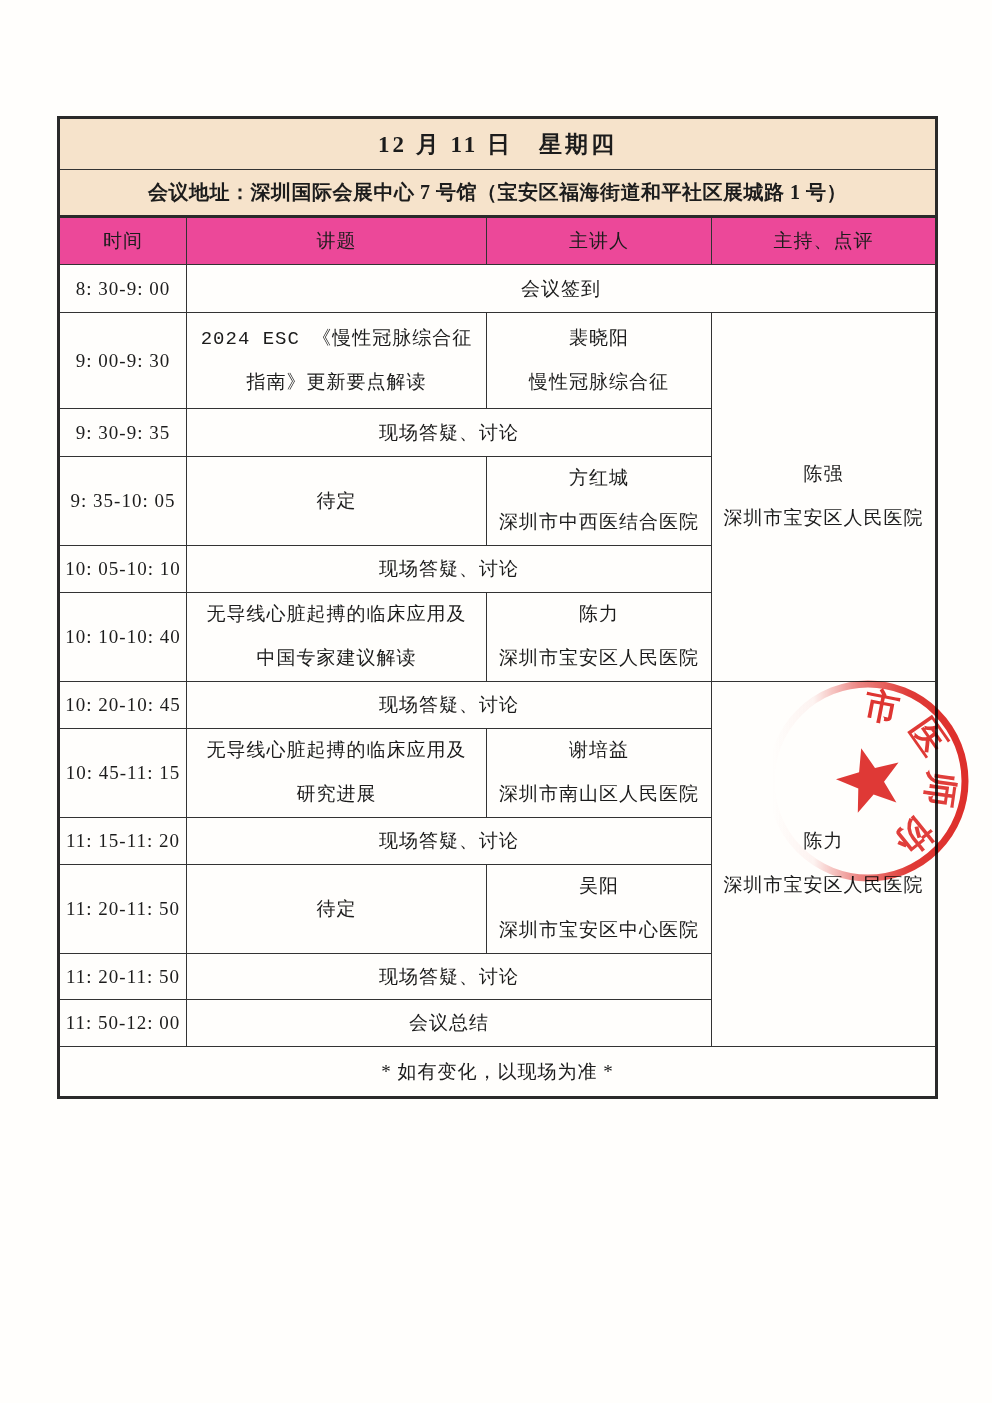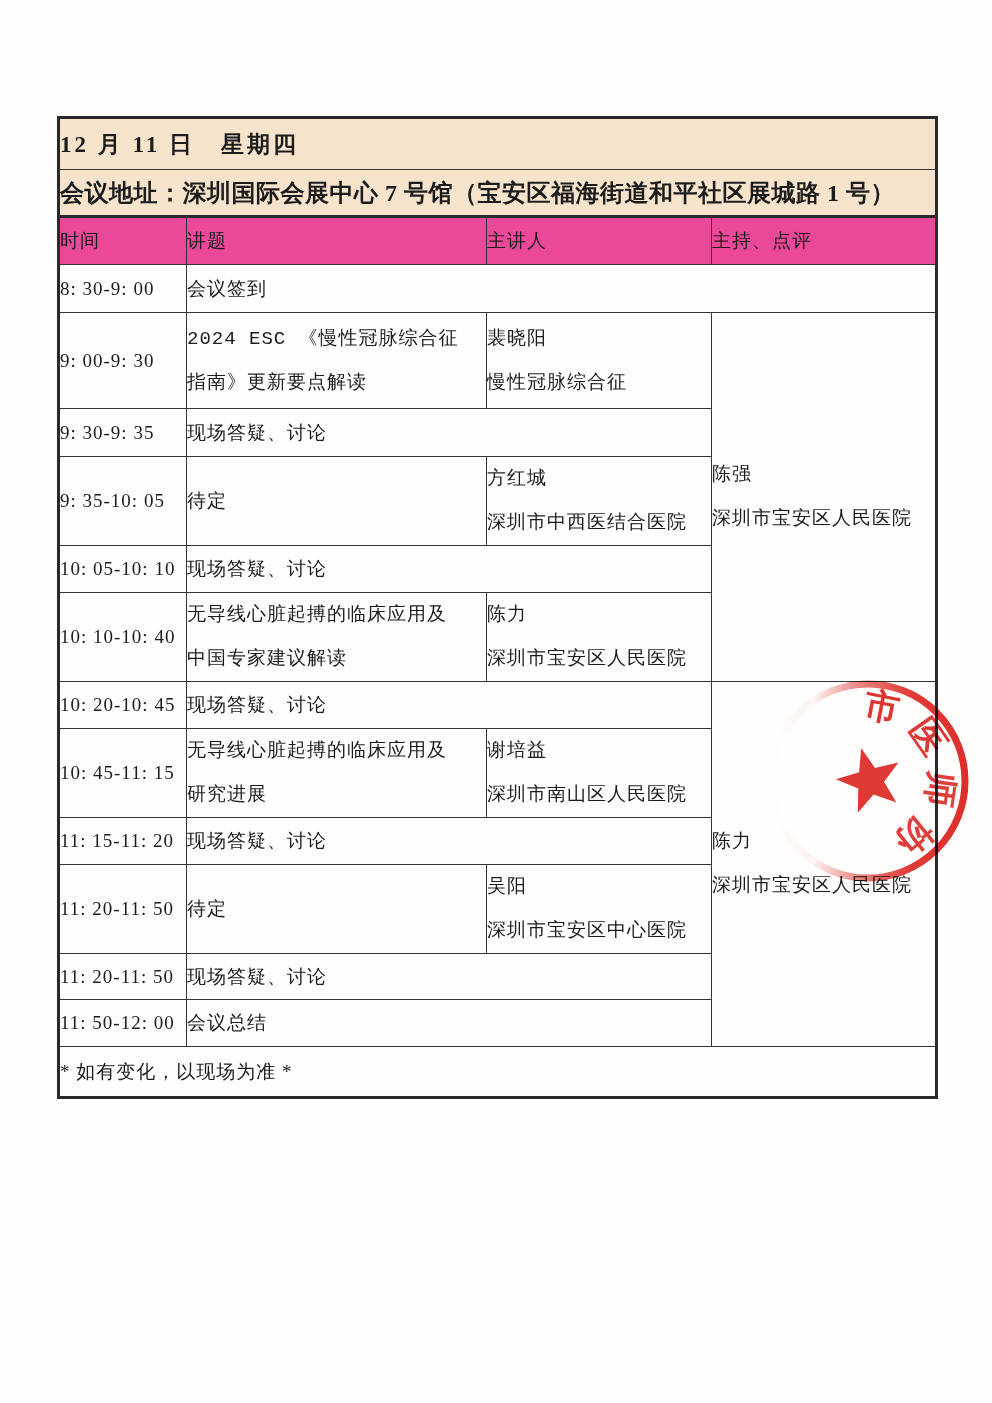--- a/index.html
+++ b/index.html
@@ -13,36 +13,37 @@
   }
   table.sched{
     position:absolute;left:57px;top:116px;
     width:878px;
     border-collapse:collapse;
     table-layout:fixed;
     border:3px solid #2a2a2a;
   }
   table.sched td{
     border:1px solid #333;
+    text-align:center;
     vertical-align:middle;
     padding:0;
     font-size:19px;
     letter-spacing:1px;
     overflow:hidden;
   }
   tr.title-row td{
     background:#f6e3cb;
     font-weight:bold;
     font-size:23px;
     letter-spacing:3px;
   }
   tr.addr-row td{
     background:#f6e3cb;
     font-weight:bold;
-    font-size:24px;
+    font-size:20px;
     border-bottom:3px solid #2a2a2a;
     letter-spacing:0.5px;
   }
   tr.head-row td{
     background:#ec4899;
     font-size:19px;
   }
   td.time{
     font-size:17px;
     white-space:nowrap;

